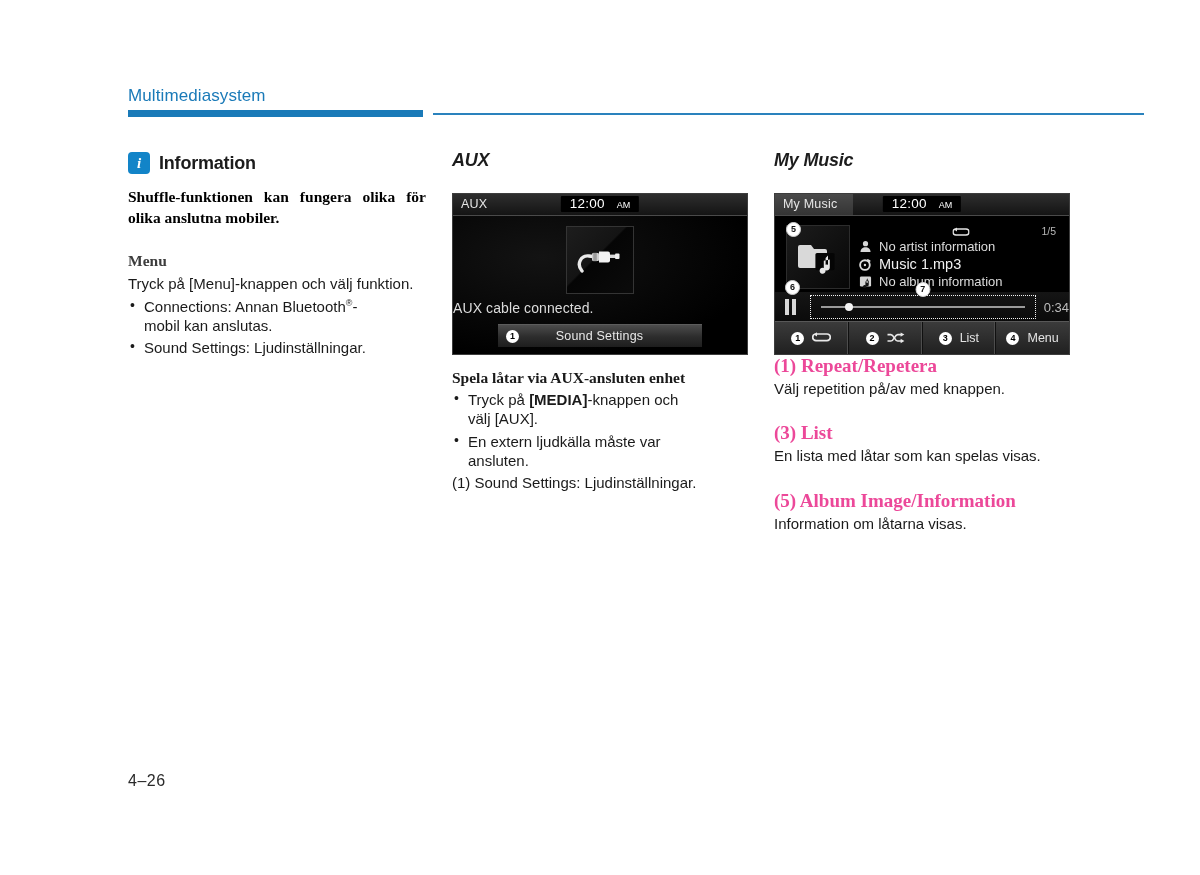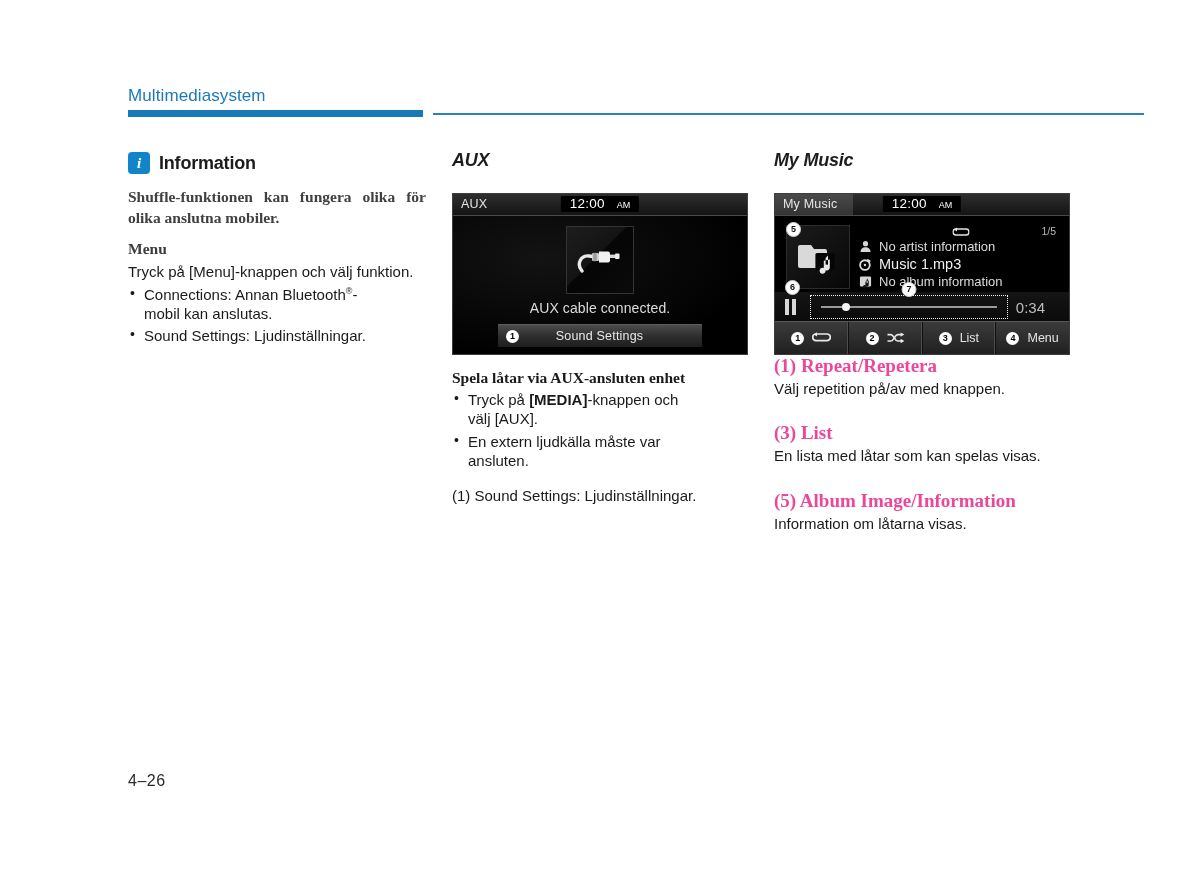--- a/index.html
+++ b/index.html
@@ -89,22 +89,22 @@
     font-weight: bold;
     color: #1c1c1c;
     letter-spacing: -0.2px;
   }
   #info-body {
     font-family: "Liberation Serif", serif;
     font-weight: bold;
     font-size: 15.5px;
     line-height: 1.33;
     text-align: justify;
-    color: #404040;
-    margin-bottom: 12px;
+    color: #000000;
+    margin-bottom: 24px;
     width: 298px;
   }
   .sub-head {
     font-family: "Liberation Serif", serif;
     font-weight: bold;
     font-size: 15.5px;
     color: #3c3c3c;
     margin-bottom: 4px;
   }
   .para {
@@ -205,21 +205,20 @@
     background: linear-gradient(135deg, #1d1d1d 0%, #141414 44%, #050505 46%, #0b0b0b 100%);
     border: 1px solid #343434;
     display: flex;
     align-items: center;
     justify-content: center;
   }
   #aux-caption {
     position: absolute;
     top: 84px;
     width: 100%;
-    text-align: center;
     font-size: 14px;
     color: #dcdcdc;
     letter-spacing: 0.1px;
   }
   #aux-sound-btn {
     position: absolute;
     left: 45px;
     top: 108px;
     width: 204px;
     height: 22px;
@@ -356,22 +355,22 @@
   }
   #mm-seek-thumb {
     position: absolute;
     left: 12%;
     top: -3px;
     width: 8px; height: 8px;
     border-radius: 50%;
     background: #f5f5f5;
   }
   #mm-time {
-    margin-right: 24px;
-    font-size: 15px;
+    margin-right: 0;
+    font-size: 13px;
     color: #bdbdbd;
     flex: none;
   }
 
   #mm-softkeys {
     position: absolute;
     left: 0; bottom: 0;
     width: 100%;
     height: 32px;
     display: flex;
@@ -489,21 +488,21 @@
     <li>
       <span><span>Tryck på </span><b>[MEDIA]</b><span>-knappen och</span></span>
       <span class="lastline">välj [AUX].</span>
     </li>
     <li>
       <span>En extern ljudkälla måste var</span>
       <span class="lastline">ansluten.</span>
     </li>
   </ul>
 
-  <p class="para nojust" style="margin-top:16px;">(1) Sound Settings: Ljudinställningar.</p>
+  <p class="para nojust" style="margin-top:3px;">(1) Sound Settings: Ljudinställningar.</p>
 </div>
 
 <div class="column" id="col-right">
 
   <div class="section-title">My Music</div>
 
   <div class="screen" id="mm-screen">
     <div class="screen-titlebar">
       <div id="mm-titlebar-left"></div>
       <div class="screen-title-label" style="z-index:2;">My Music</div>

